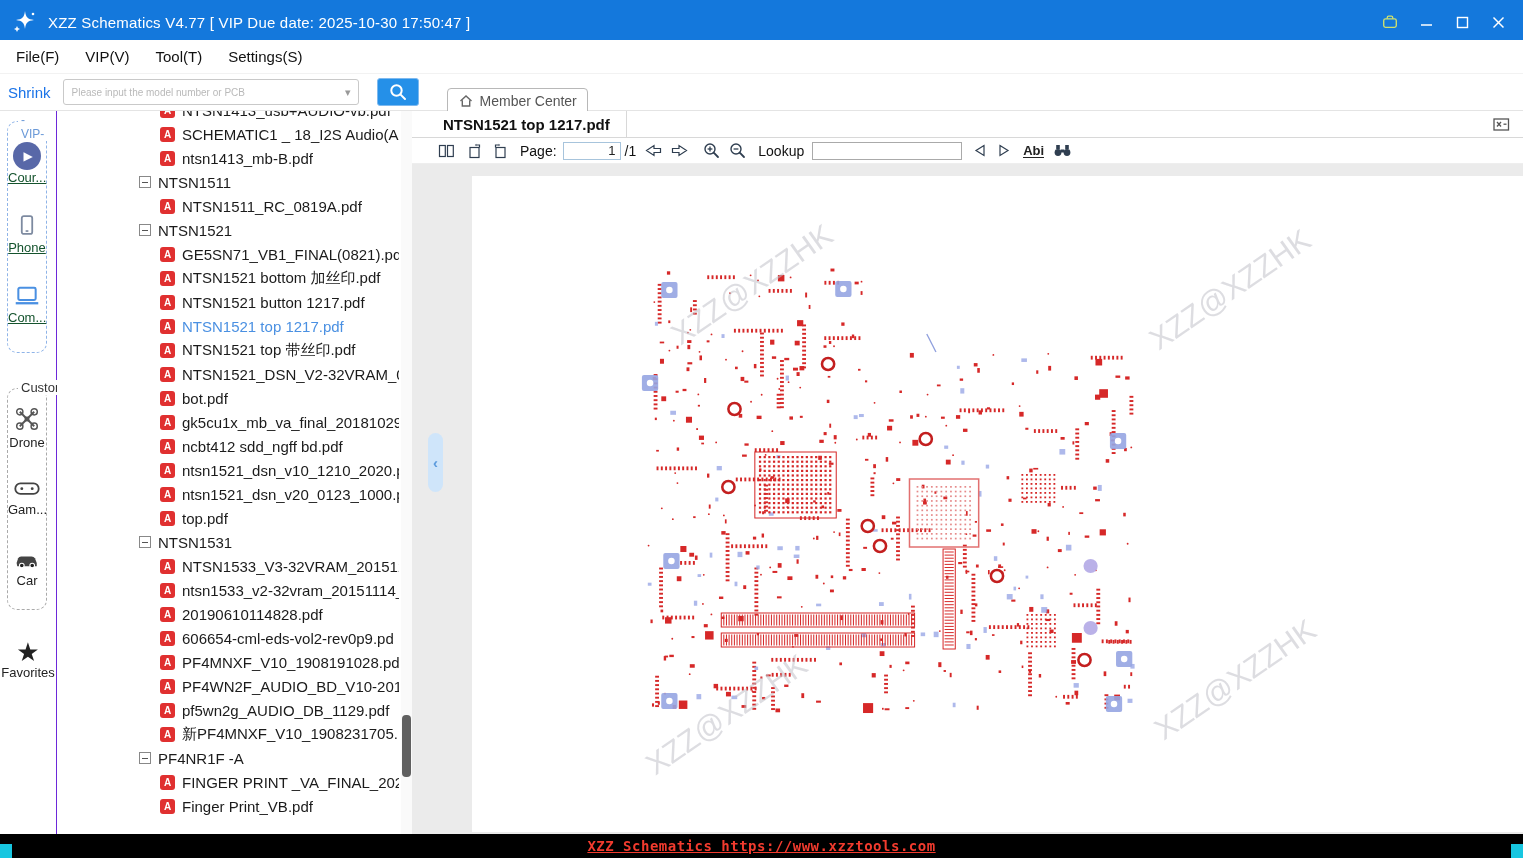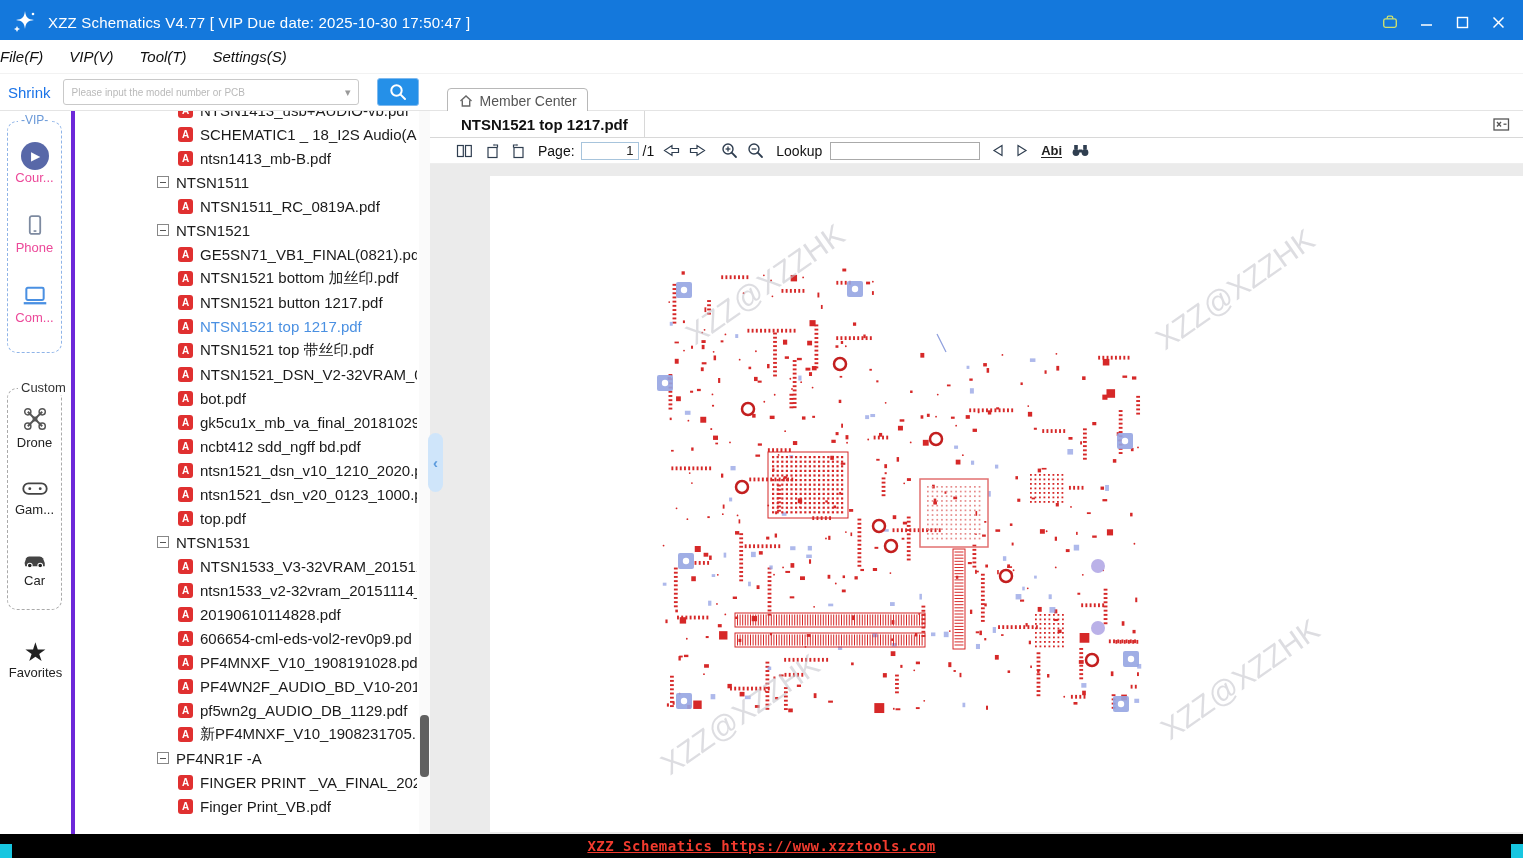--- a/index.html
+++ b/index.html
@@ -7,49 +7,49 @@
        font-family:"Liberation Sans",sans-serif;-webkit-font-smoothing:antialiased;}
   
   .titlebar{position:absolute;top:0;left:0;right:0;height:44px;background:#1478dc;
             display:flex;align-items:center;color:#fff;}
   .logo{margin-left:12px;display:flex;align-items:center;}
   .title-text{margin-left:10px;font-size:15px;letter-spacing:.2px;}
   .win-controls{margin-left:auto;display:flex;align-items:center;gap:18px;margin-right:16px;}
   .winbtn{display:flex;align-items:center;justify-content:center;width:18px;height:18px;cursor:pointer;}
   
   .menubar{position:absolute;top:40px;left:0;right:0;height:34px;background:#fff;
-           display:flex;align-items:center;gap:26px;font-size:15px;color:#111;
-           border-bottom:1px solid #f2f2f2;box-sizing:border-box;font-style:italic;}
+           display:flex;align-items:center;gap:26px;padding-left:16px;font-size:15px;color:#111;
+           border-bottom:1px solid #f2f2f2;box-sizing:border-box;}
   .menu-item{cursor:default;}
   
   .searchbar{position:absolute;top:74px;left:0;right:0;height:37px;background:#fff;
              display:flex;align-items:center;border-bottom:1px solid #e4e4e4;box-sizing:border-box;}
   .shrink{color:#1a73e8;font-size:15px;margin-left:8px;cursor:pointer;}
   .search-box{margin-left:12px;width:296px;height:26px;border:1px solid #c9c9c9;border-radius:3px;
               display:flex;align-items:center;box-sizing:border-box;background:#fff;}
   .search-input{border:none;outline:none;flex:1;font-size:10px;padding:0 8px;color:#333;
                 font-family:"Liberation Sans",sans-serif;background:transparent;min-width:0;}
   .search-input::placeholder{color:#b9b9b9;}
   .combo-caret{color:#999;margin-right:7px;font-size:11px;}
   .search-btn{margin-left:18px;width:42px;height:28px;background:#2590e8;border-radius:3px;
               display:flex;align-items:center;justify-content:center;cursor:pointer;border:1px solid #7db9ef;box-sizing:border-box;}
   .member{margin-left:28px;height:25px;border:1px solid #b8b8b8;border-radius:4px;display:flex;
           align-items:center;gap:6px;padding:0 10px;color:#555;font-size:14px;cursor:pointer;background:#fff;margin-top:18px;}
   
   .main{position:absolute;top:111px;left:0;right:0;bottom:20px;display:flex;}
   
-  .iconbar{width:75px;background:#fff;border-right:4px solid #6d28d9;position:relative;box-sizing:border-box;flex:none;}
+  .iconbar{width:57px;background:#fff;border-right:1px solid #6d28d9;position:relative;box-sizing:border-box;flex:none;}
   .dash-box{position:absolute;left:7px;right:9px;border:1px dashed #8fb4e8;border-radius:10px;}
   .dash-box.custom{border-color:#aaaaaa;}
   .box-tag{position:absolute;top:-9px;left:10px;background:#fff;padding:0 3px;font-size:12px;}
   .vip-tag{color:#6a99d8;}
   .custom-tag{color:#333;font-size:13px;}
   .side-item{position:absolute;left:0;right:0;text-align:center;cursor:pointer;}
   .side-label{font-size:13px;display:block;}
-  .vip-col{color:#ec4899;}
+  .vip-col{color:#14532d;text-decoration:underline;}
   .dark-col{color:#222;}
   .play-circle{width:28px;height:28px;border-radius:50%;background:#5868a8;color:#fff;display:inline-flex;
                align-items:center;justify-content:center;font-size:12px;padding-left:2px;box-sizing:border-box;}
   .fav-star{font-size:26px;color:#222;line-height:26px;}
   
   .treepanel{width:355px;position:relative;background:#fff;overflow:hidden;flex:none;}
   .tree-list{position:absolute;top:-13px;left:0;right:13px;}
   .trow{display:flex;align-items:center;height:24px;white-space:nowrap;overflow:hidden;cursor:pointer;}
   .trow.group{padding-left:82px;}
   .trow.file{padding-left:103px;}

